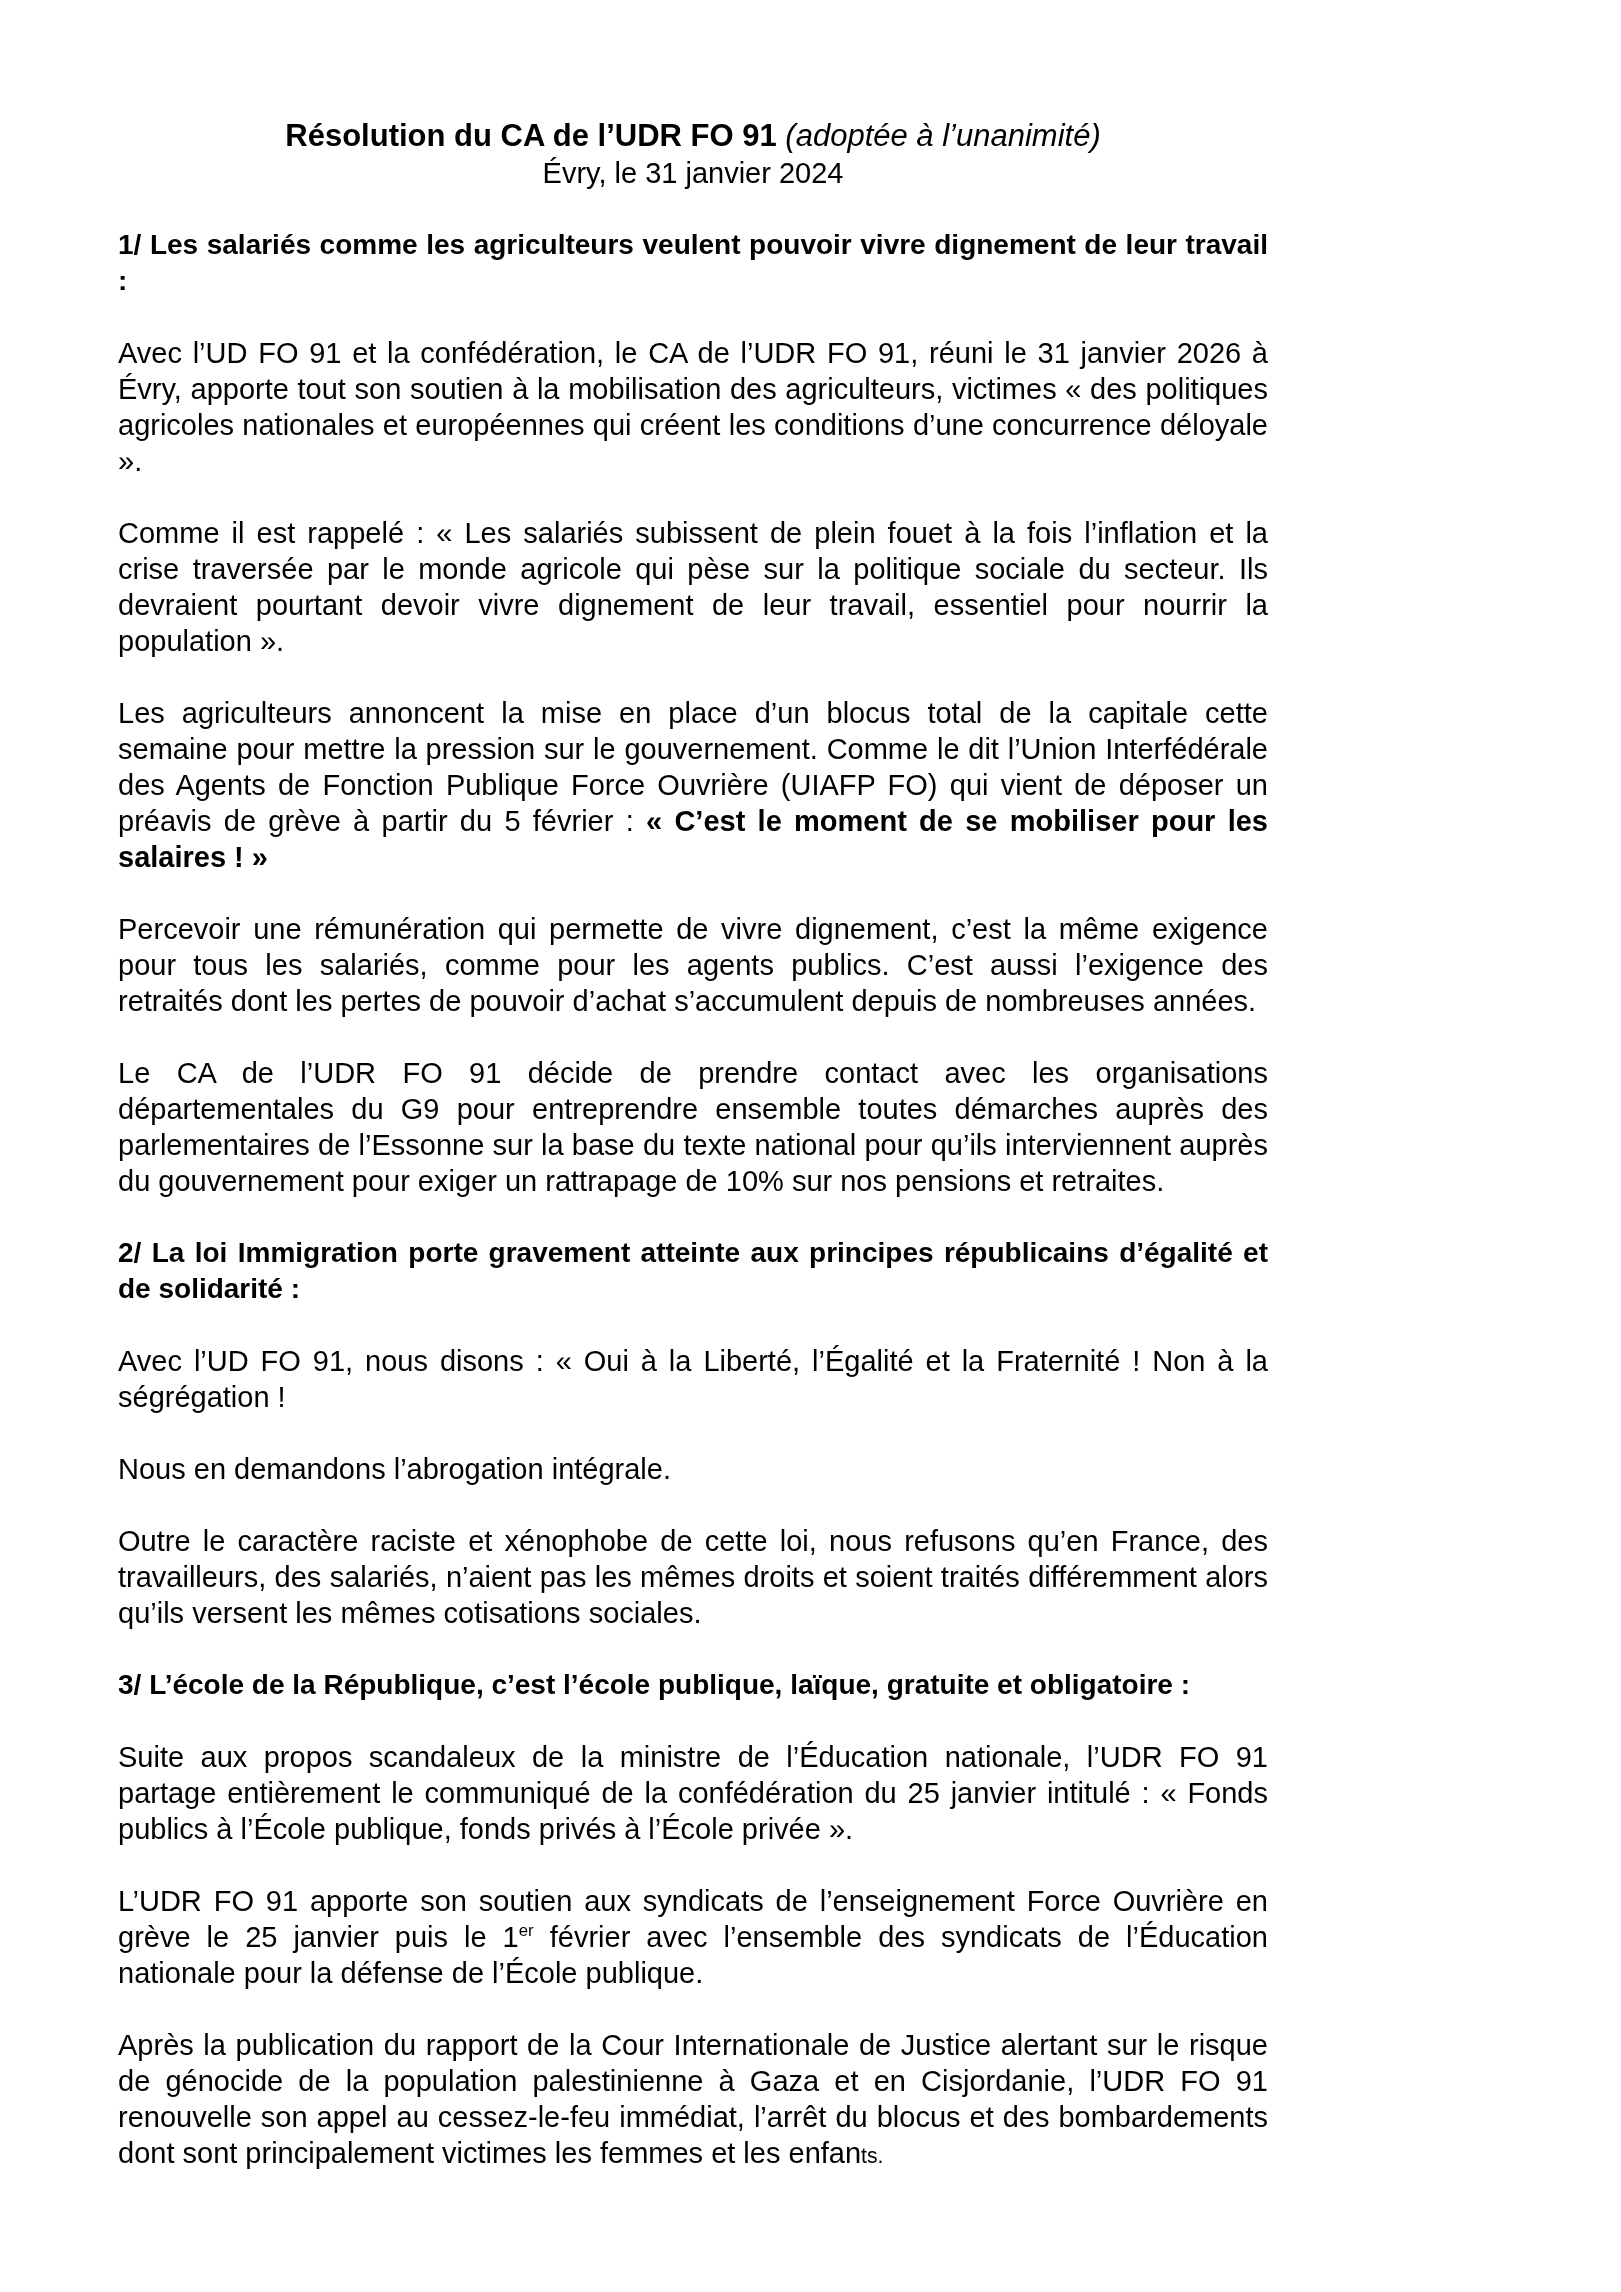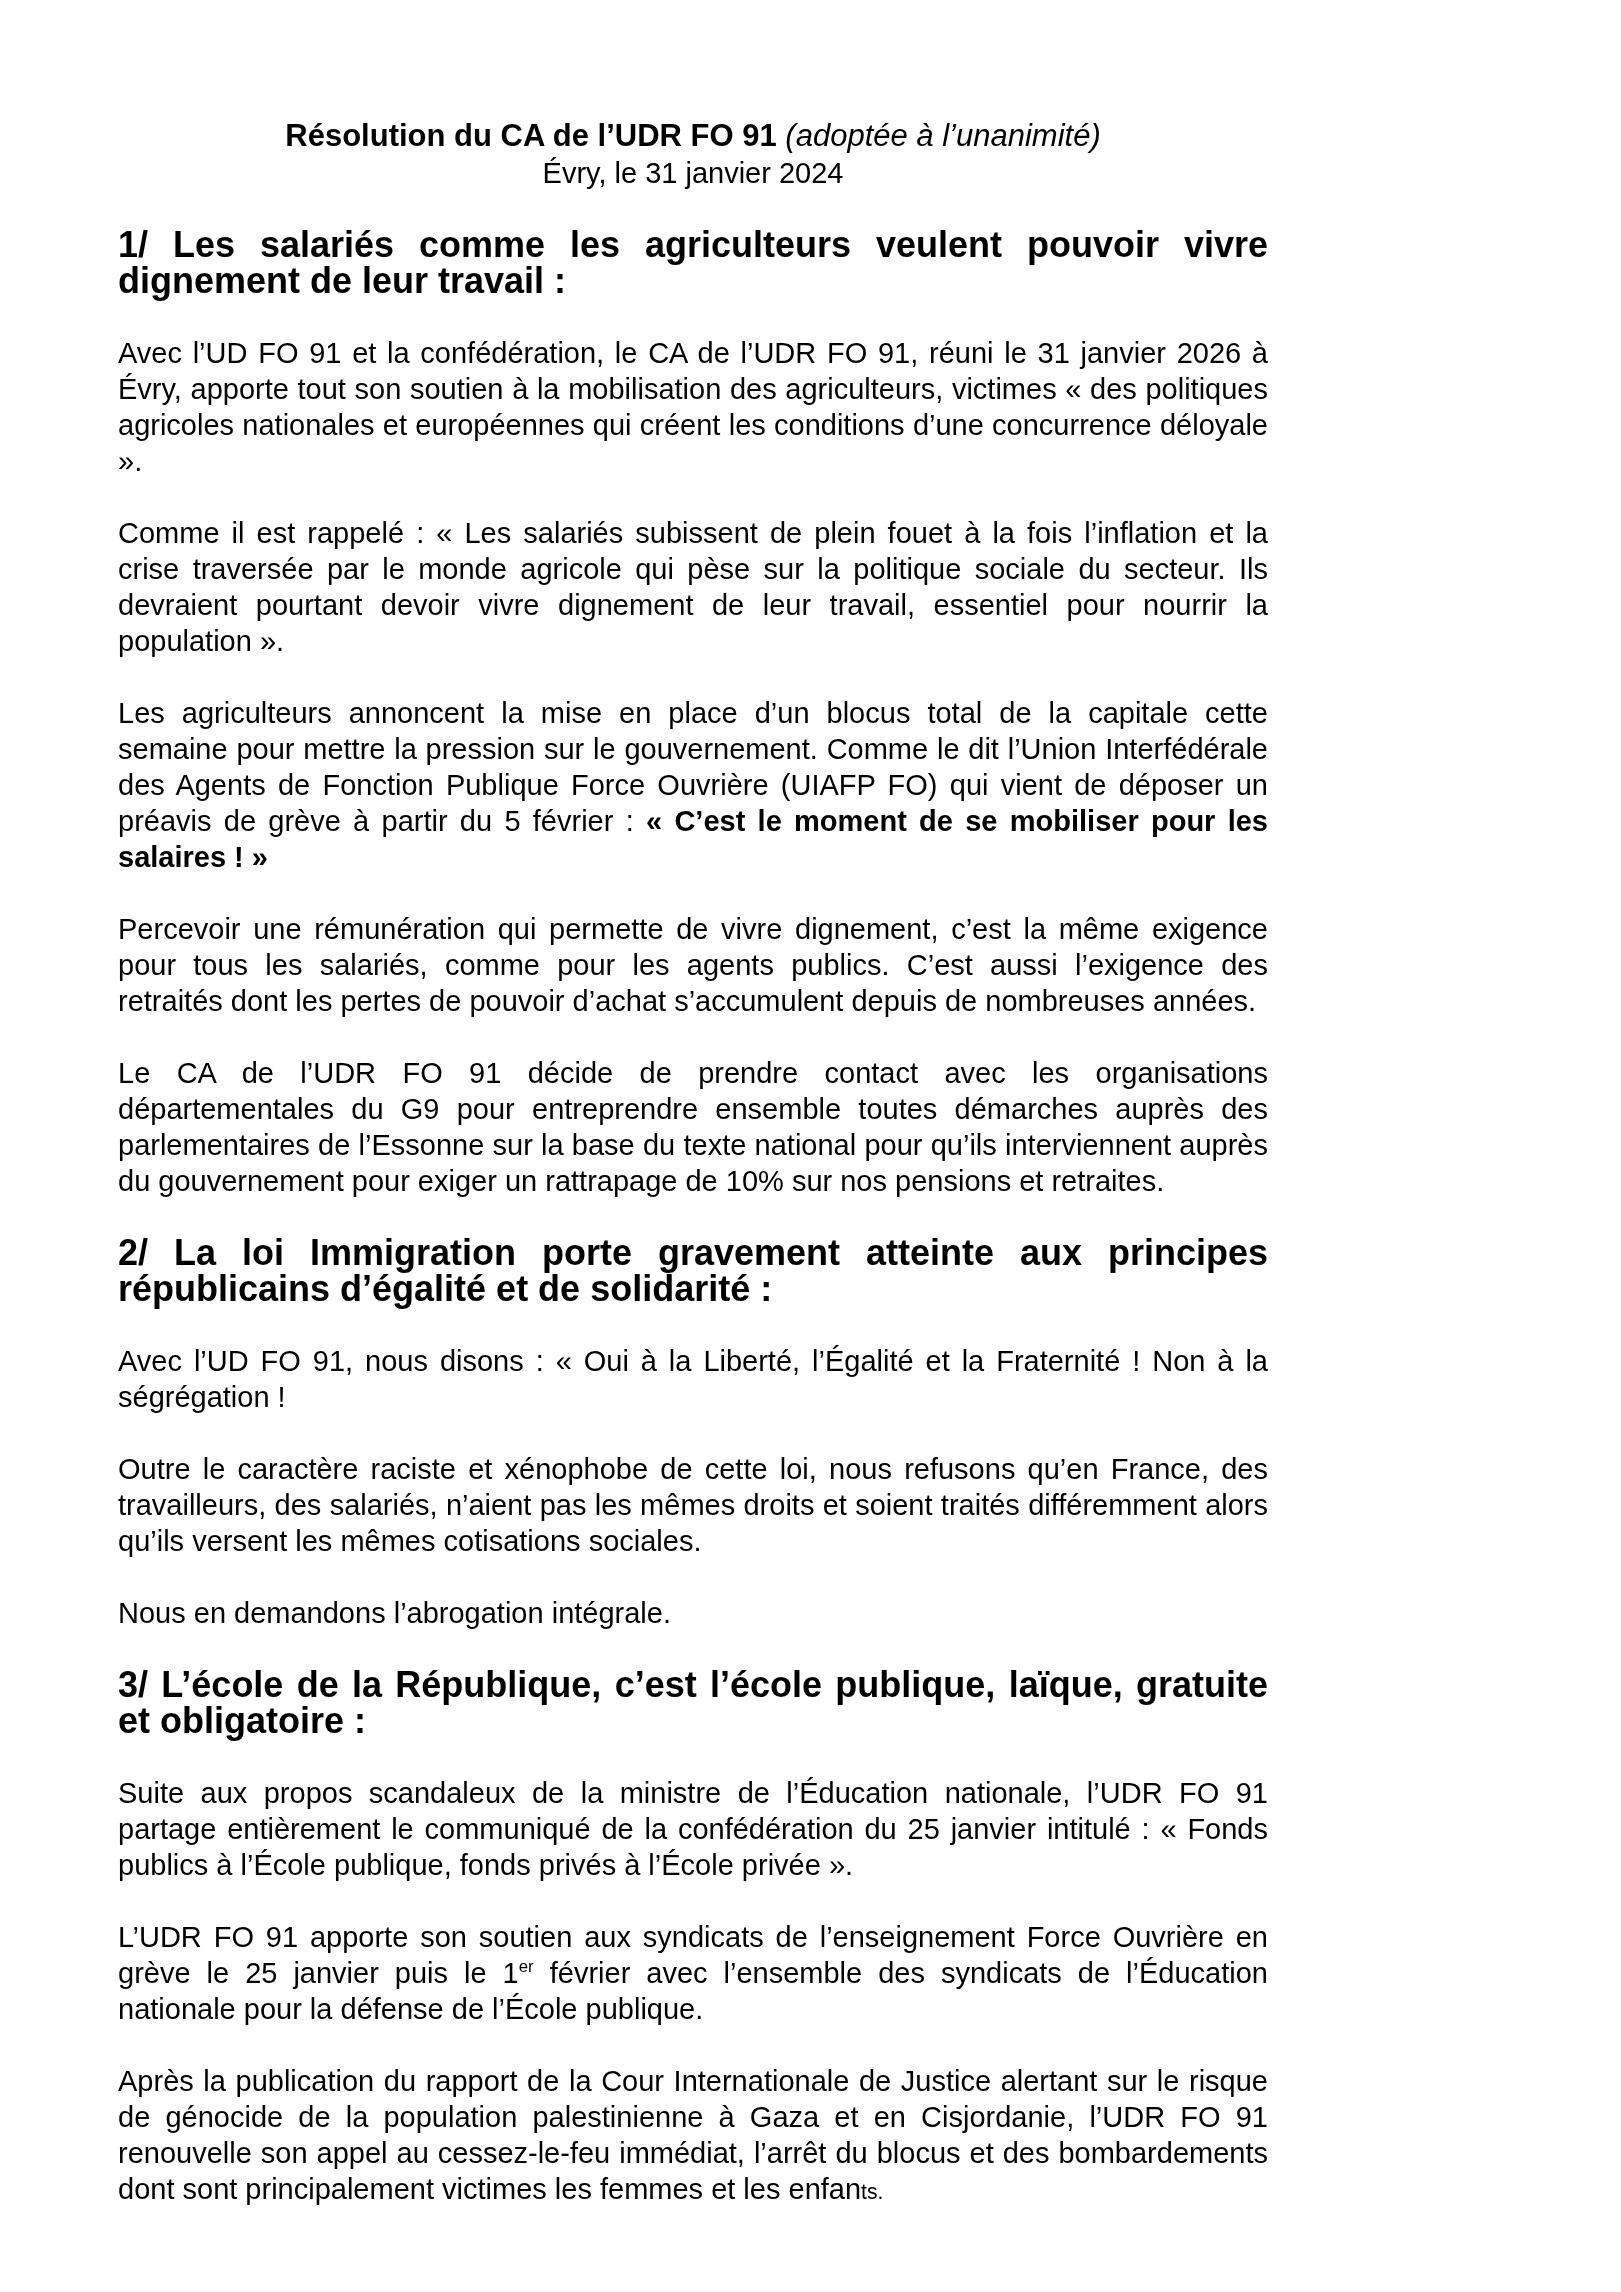--- a/index.html
+++ b/index.html
@@ -19,21 +19,21 @@
     text-align: center;
     font-size: 31px;
     line-height: 39px;
   }
   .date-line {
     text-align: center;
     margin: 0 0 36px 0;
   }
   h2.heading {
     margin: 0 0 36px 0;
-    font-size: 36px;
+    font-size: 28px;
     line-height: 36px;
     font-weight: 700;
     text-align: justify;
   }
   p.para {
     margin: 0 0 36px 0;
     text-align: justify;
   }
   .seg-b { font-weight: 700; }
   .seg-i { font-style: italic; }
@@ -55,22 +55,22 @@
     <p class="para"><span>Avec l’UD FO 91 et la confédération, le CA de l’UDR FO 91, réuni le 31 janvier 2026 à Évry, apporte tout son soutien à la mobilisation des agriculteurs, victimes « des politiques agricoles nationales et européennes qui créent les conditions d’une concurrence déloyale ».</span></p>
     <p class="para"><span>Comme il est rappelé : « Les salariés subissent de plein fouet à la fois l’inflation et la crise traversée par le monde agricole qui pèse sur la politique sociale du secteur. Ils devraient pourtant devoir vivre dignement de leur travail, essentiel pour nourrir la population ».</span></p>
     <p class="para"><span>Les agriculteurs annoncent la mise en place d’un blocus total de la capitale cette semaine pour mettre la pression sur le gouvernement. Comme le dit l’Union Interfédérale des Agents de Fonction Publique Force Ouvrière (UIAFP FO) qui vient de déposer un préavis de grève à partir du 5 février : </span><span class="seg-b">« C’est le moment de se mobiliser pour les salaires ! »</span></p>
     <p class="para"><span>Percevoir une rémunération qui permette de vivre dignement, c’est la même exigence pour tous les salariés, comme pour les agents publics. C’est aussi l’exigence des retraités dont les pertes de pouvoir d’achat s’accumulent depuis de nombreuses années.</span></p>
     <p class="para"><span>Le CA de l’UDR FO 91 décide de prendre contact avec les organisations départementales du G9 pour entreprendre ensemble toutes démarches auprès des parlementaires de l’Essonne sur la base du texte national pour qu’ils interviennent auprès du gouvernement pour exiger un rattrapage de 10% sur nos pensions et retraites.</span></p>
   </section>
 
   <section>
     <h2 class="heading">2/ La loi Immigration porte gravement atteinte aux principes républicains d’égalité et de solidarité :</h2>
     <p class="para"><span>Avec l’UD FO 91, nous disons : « Oui à la Liberté, l’Égalité et la Fraternité ! Non à la ségrégation !</span></p>
+    <p class="para"><span>Nous en demandons l’abrogation intégrale.</span></p>
     <p class="para"><span>Outre le caractère raciste et xénophobe de cette loi, nous refusons qu’en France, des travailleurs, des salariés, n’aient pas les mêmes droits et soient traités différemment alors qu’ils versent les mêmes cotisations sociales.</span></p>
-    <p class="para"><span>Nous en demandons l’abrogation intégrale.</span></p>
   </section>
 
   <section>
     <h2 class="heading">3/ L’école de la République, c’est l’école publique, laïque, gratuite et obligatoire :</h2>
     <p class="para"><span>Suite aux propos scandaleux de la ministre de l’Éducation nationale, l’UDR FO 91 partage entièrement le communiqué de la confédération du 25 janvier intitulé : « Fonds publics à l’École publique, fonds privés à l’École privée ».</span></p>
     <p class="para"><span>L’UDR FO 91 apporte son soutien aux syndicats de l’enseignement Force Ouvrière en grève le 25 janvier puis le 1</span><span class="seg-sup">er</span><span> février avec l’ensemble des syndicats de l’Éducation nationale pour la défense de l’École publique.</span></p>
   </section>
 
   <section>
     <p class="para"><span>Après la publication du rapport de la Cour Internationale de Justice alertant sur le risque de génocide de la population palestinienne à Gaza et en Cisjordanie, l’UDR FO 91 renouvelle son appel au cessez-le-feu immédiat, l’arrêt du blocus et des bombardements dont sont principalement victimes les femmes et les enfan</span><span class="seg-small">ts.</span></p>

